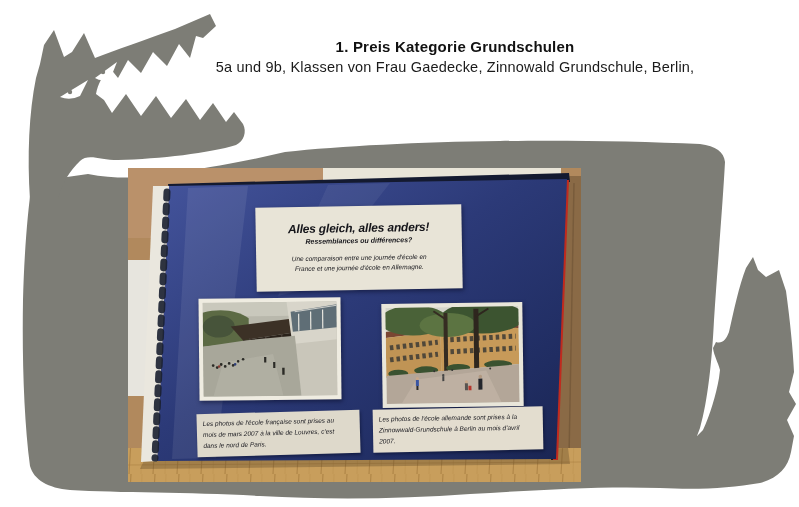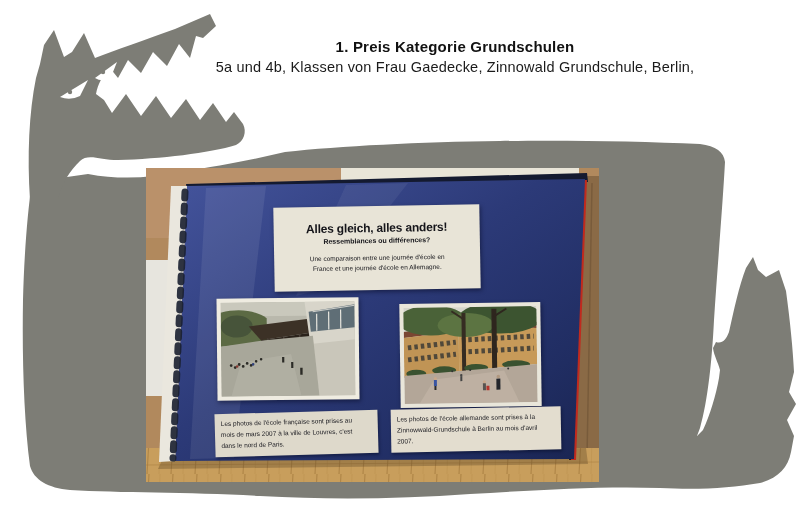--- a/index.html
+++ b/index.html
@@ -5,22 +5,22 @@
   html,body{margin:0;padding:0;background:#ffffff;}
   #stage{position:relative;width:799px;height:507px;background:#ffffff;overflow:hidden;
          font-family:"Liberation Sans",sans-serif;}
   
   .heading{position:absolute;left:110px;top:36px;width:690px;text-align:center;
            color:#1b1b1b;font-size:14.5px;line-height:21px;letter-spacing:.2px;}
   .heading .h1{font-weight:bold;font-size:15px;color:#111;}
   
   .wolf{position:absolute;left:0;top:0;z-index:1;}
   
-  .photo-frame{position:absolute;left:146px;top:168px;width:453px;height:314px;
-               z-index:2;overflow:hidden;background:#bef264;}
+  .photo-frame{position:absolute;left:128px;top:168px;width:453px;height:314px;
+               z-index:2;overflow:hidden;background:#bef264;font-style:italic;}
   .photo-frame .scene{position:absolute;left:0;top:0;}
   .overlay{position:absolute;z-index:3;}
   .title-card{left:128px;top:38px;width:206px;height:84px;background:#e8e4d7;
               transform:rotate(-1deg);box-shadow:1px 2px 4px rgba(5,8,30,.5);
               text-align:center;color:#15151a;}
   .card-title{margin-top:15px;font-weight:bold;font-size:12px;letter-spacing:-.2px;}
   .card-subtitle{margin-top:2px;font-weight:bold;font-size:7px;}
   .card-body{margin-top:9px;font-size:6.5px;line-height:9.5px;}
   .photo-mat{box-shadow:1px 2px 4px rgba(5,8,30,.5);}
   .photo-left{left:71px;top:130px;width:142px;height:102px;background:#efece1;
@@ -64,21 +64,21 @@
     <g>
       <path fill="#ffffff" d="M60,97 L88,80 L80,96 Q70,101 60,97 Z"></path>
       <circle cx="70" cy="92" r="2.2" fill="#7d7d76"></circle>
       <path fill="#ffffff" d="M95,78 L117,62 L111,77 Q103,83 95,78 Z"></path>
       <circle cx="103" cy="72" r="2.2" fill="#7d7d76"></circle>
     </g>
   </svg>
 
   <div class="heading">
     <div class="h1">1. Preis Kategorie Grundschulen</div>
-    <div>5a und 4b, Klassen von Frau Gaedecke, Zinnowald Grundschule, Berlin,</div>
+    <div>5a und 9b, Klassen von Frau Gaedecke, Zinnowald Grundschule, Berlin,</div>
   </div>
 
   <div class="photo-frame">
 
     <svg class="scene" width="453" height="314" viewBox="0 0 453 314">
       <defs>
         <linearGradient id="coverGrad" x1="0" y1="0" x2="1" y2="1">
           <stop offset="0" stop-color="#44549c"></stop>
           <stop offset=".45" stop-color="#2c3a78"></stop>
           <stop offset=".8" stop-color="#202d62"></stop>

